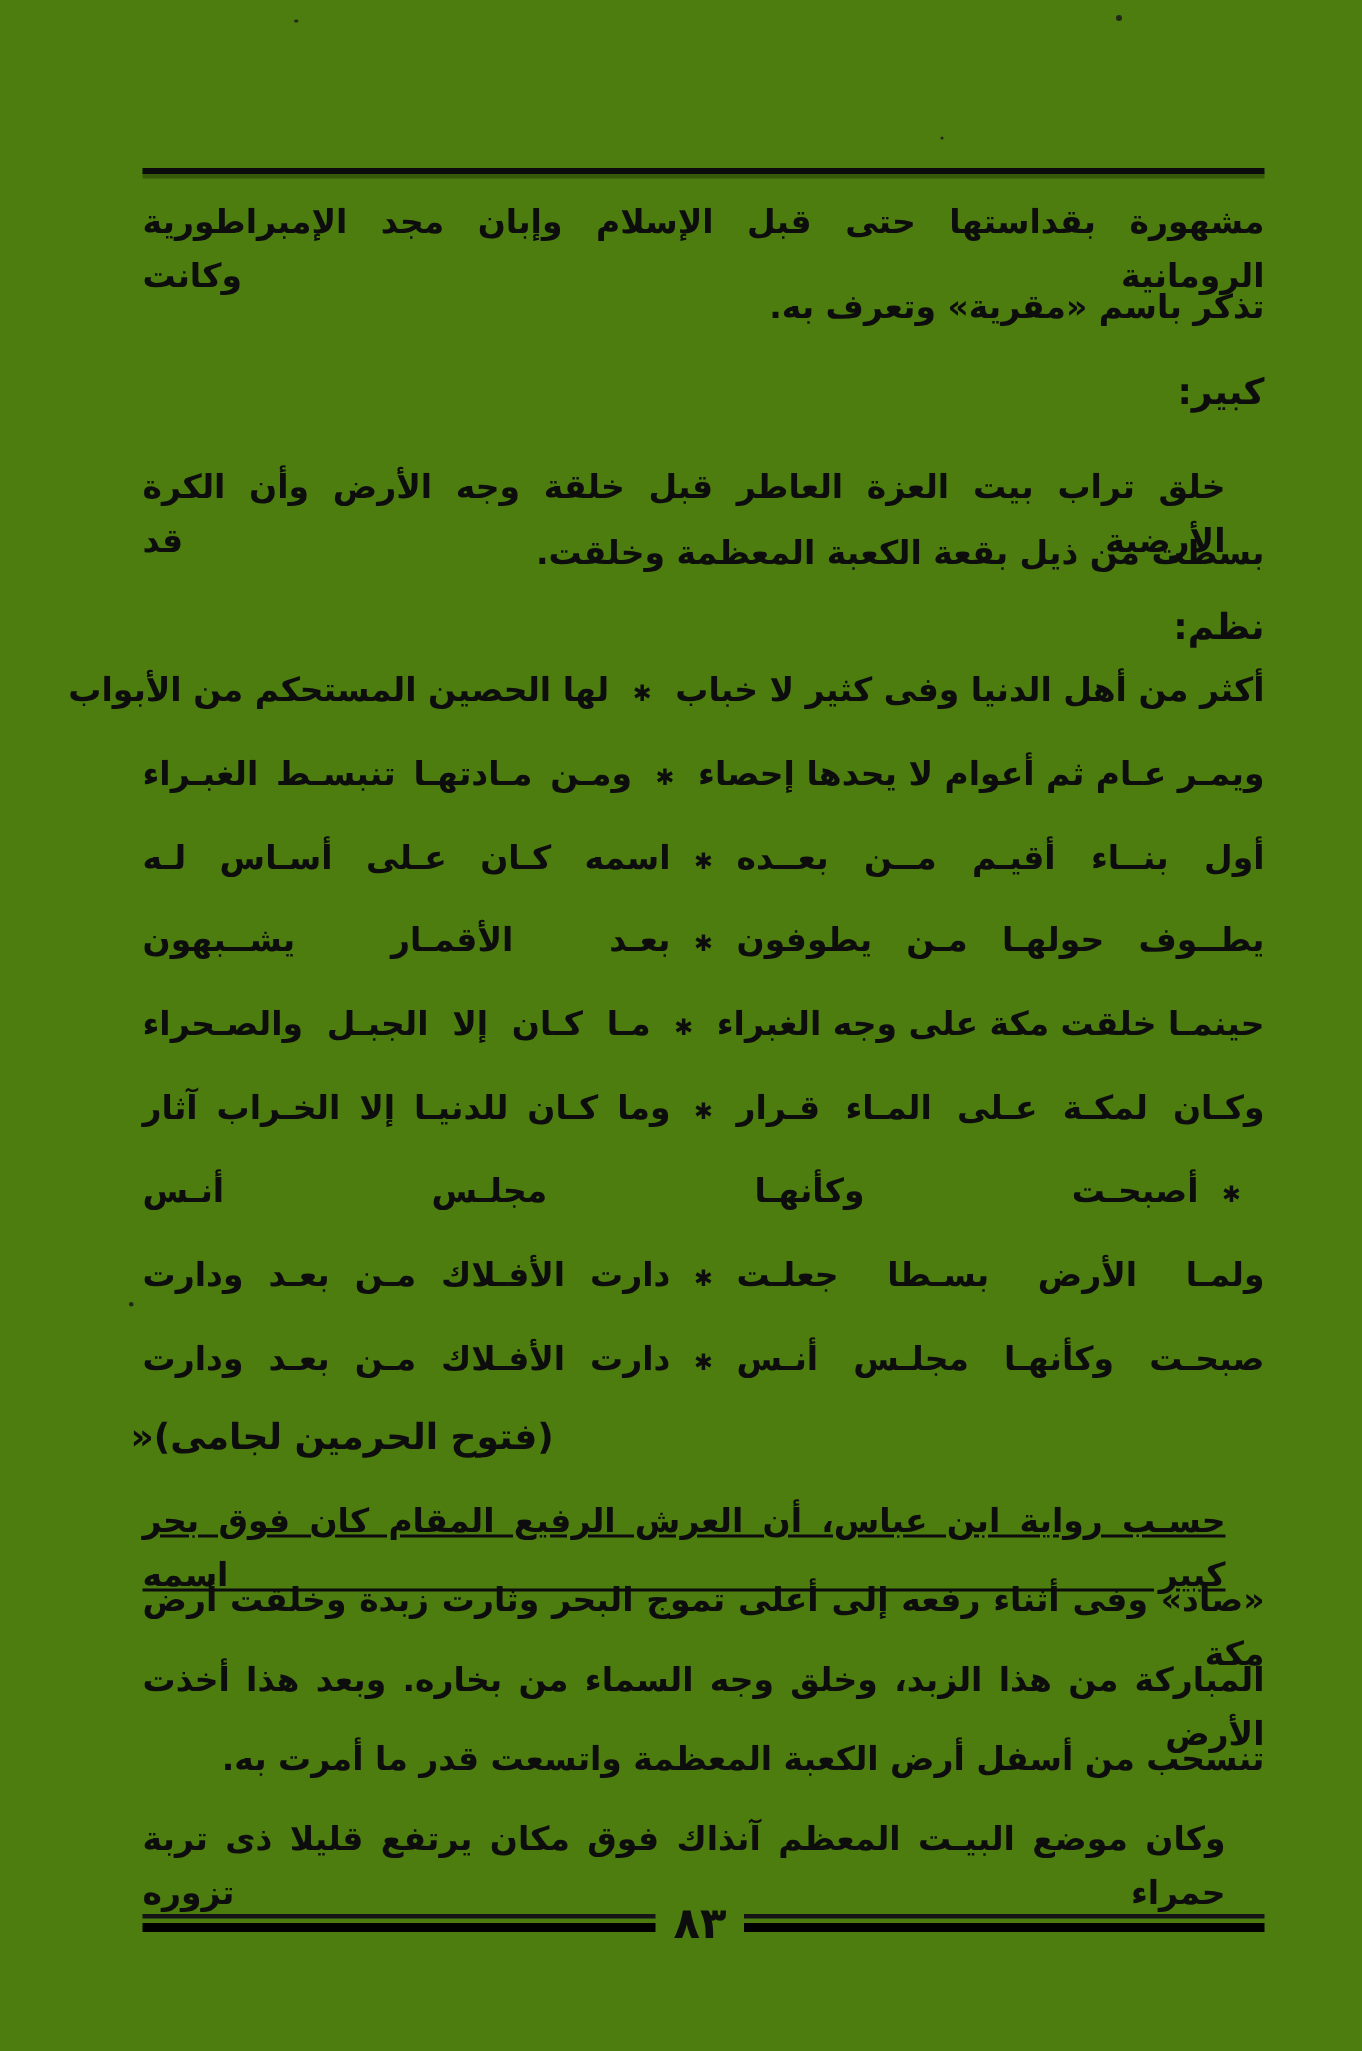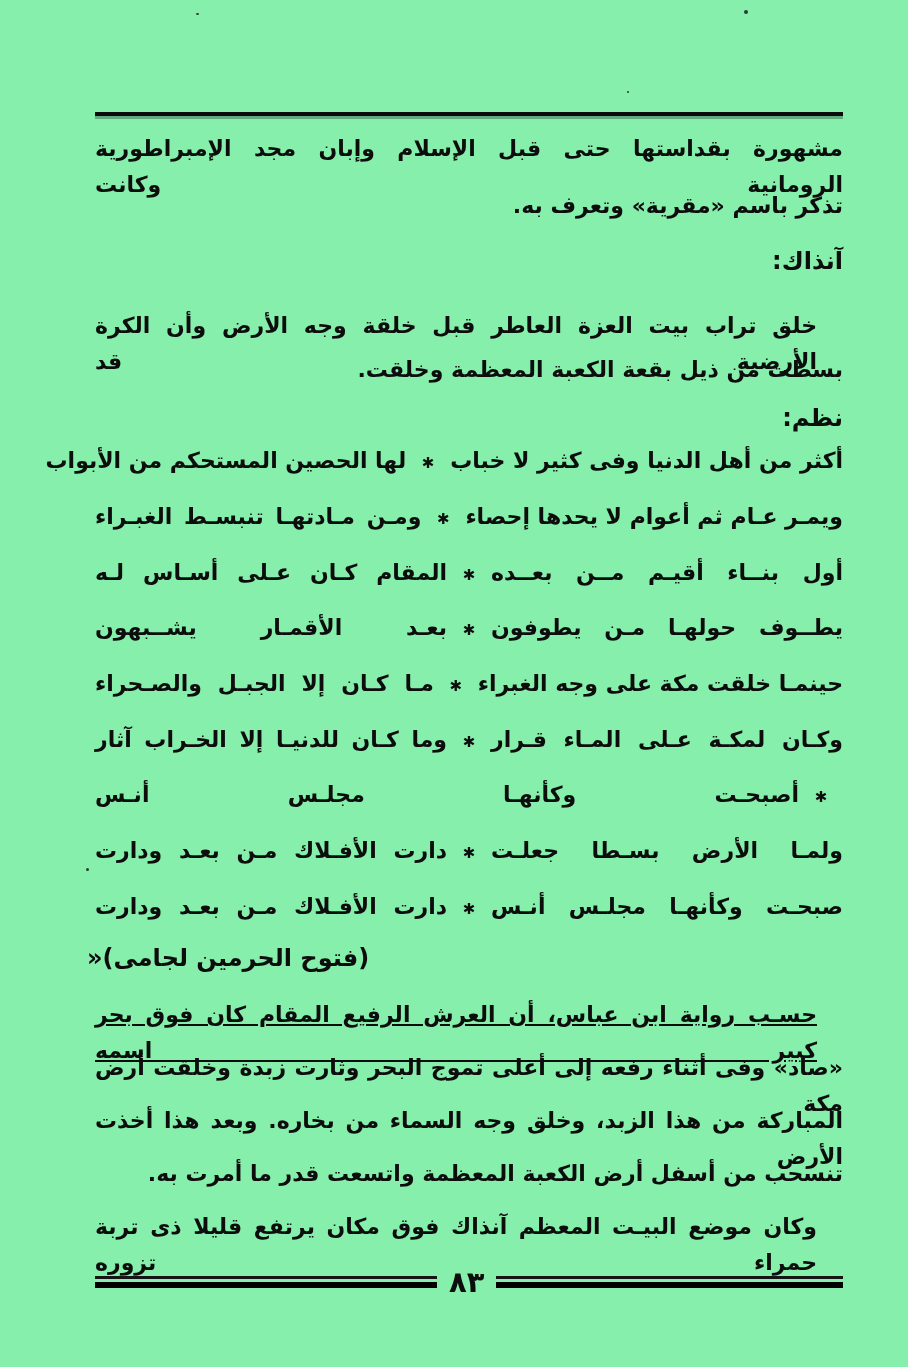--- a/index.html
+++ b/index.html
@@ -1,20 +1,20 @@
 <!DOCTYPE html>
 <html lang="ar"><head>
 <meta charset="utf-8">
 <style>
   html,body{margin:0;padding:0;background:#e8e8e8;}
   .page{
     position:relative;
     width:908px;height:1367px;
     margin:0 auto;
-    background:#86efac;
+    background:#4d7c0f;
     overflow:hidden;
     direction:rtl;
     font-family:"DejaVu Sans","DejaVu Serif",sans-serif;
     color:#0d0d0d;
   }
   .content{position:absolute;left:95px;top:0;width:748px;height:100%;}
   .rule-top{
     position:absolute;left:0;top:112px;width:748px;height:4px;
     background:#0b0b0b;box-shadow:0 3px 0 rgba(0,0,0,.28);
   }
@@ -71,40 +71,40 @@
   <div class="speck" style="left:627px;top:91px;width:2px;height:2px;"></div>
   <div class="speck" style="left:86px;top:868px;width:3px;height:3px;"></div>
 
   <div class="content">
 
     <div class="rule-top"></div>
 
     <div class="abs-line just" style="top:131px;">مشهورة بقداستها حتى قبل الإسلام وإبان مجد الإمبراطورية الرومانية وكانت</div>
     <div class="abs-line alignright" style="top:188px;">تذكر باسم «مقرية» وتعرف به.</div>
 
-    <div class="abs-line heading alignright" style="top:243px;">آنذاك:</div>
+    <div class="abs-line heading alignright" style="top:243px;">كبير:</div>
     <div class="abs-line just indent" style="top:308px;">خلق تراب بيت العزة العاطر قبل خلقة وجه الأرض وأن الكرة الأرضية قد</div>
     <div class="abs-line alignright" style="top:352px;padding-left:30px;">بسطت من ذيل بقعة الكعبة المعظمة وخلقت.</div>
 
     <div class="abs-line heading alignright" style="top:400px;">نظم:</div>
 
     <div class="verse-row" style="top:443px;">
       <span class="hemi">أكثر من أهل الدنيا وفى كثير لا خباب</span>
       <span class="sep">✱</span>
       <span class="hemi">لها الحصين المستحكم من الأبواب</span>
     </div>
     <div class="verse-row" style="top:499px;">
       <span class="hemi">ويمـر عـام ثم أعوام لا يحدها إحصاء</span>
       <span class="sep">✱</span>
       <span class="hemi">ومـن مـادتهـا تنبسـط الغبـراء</span>
     </div>
     <div class="verse-row" style="top:555px;">
       <span class="hemi">أول بنــاء أقيـم مــن بعــده</span>
       <span class="sep">✱</span>
-      <span class="hemi">المقام كـان عـلى أسـاس لـه</span>
+      <span class="hemi">اسمه كـان عـلى أسـاس لـه</span>
     </div>
     <div class="verse-row" style="top:610px;">
       <span class="hemi">يطــوف حولهـا مـن يطوفون</span>
       <span class="sep">✱</span>
       <span class="hemi">بعـد الأقمـار يشــبهون</span>
     </div>
     <div class="verse-row" style="top:666px;">
       <span class="hemi">حينمـا خلقت مكة على وجه الغبراء</span>
       <span class="sep">✱</span>
       <span class="hemi">مـا كـان إلا الجبـل والصـحراء</span>

